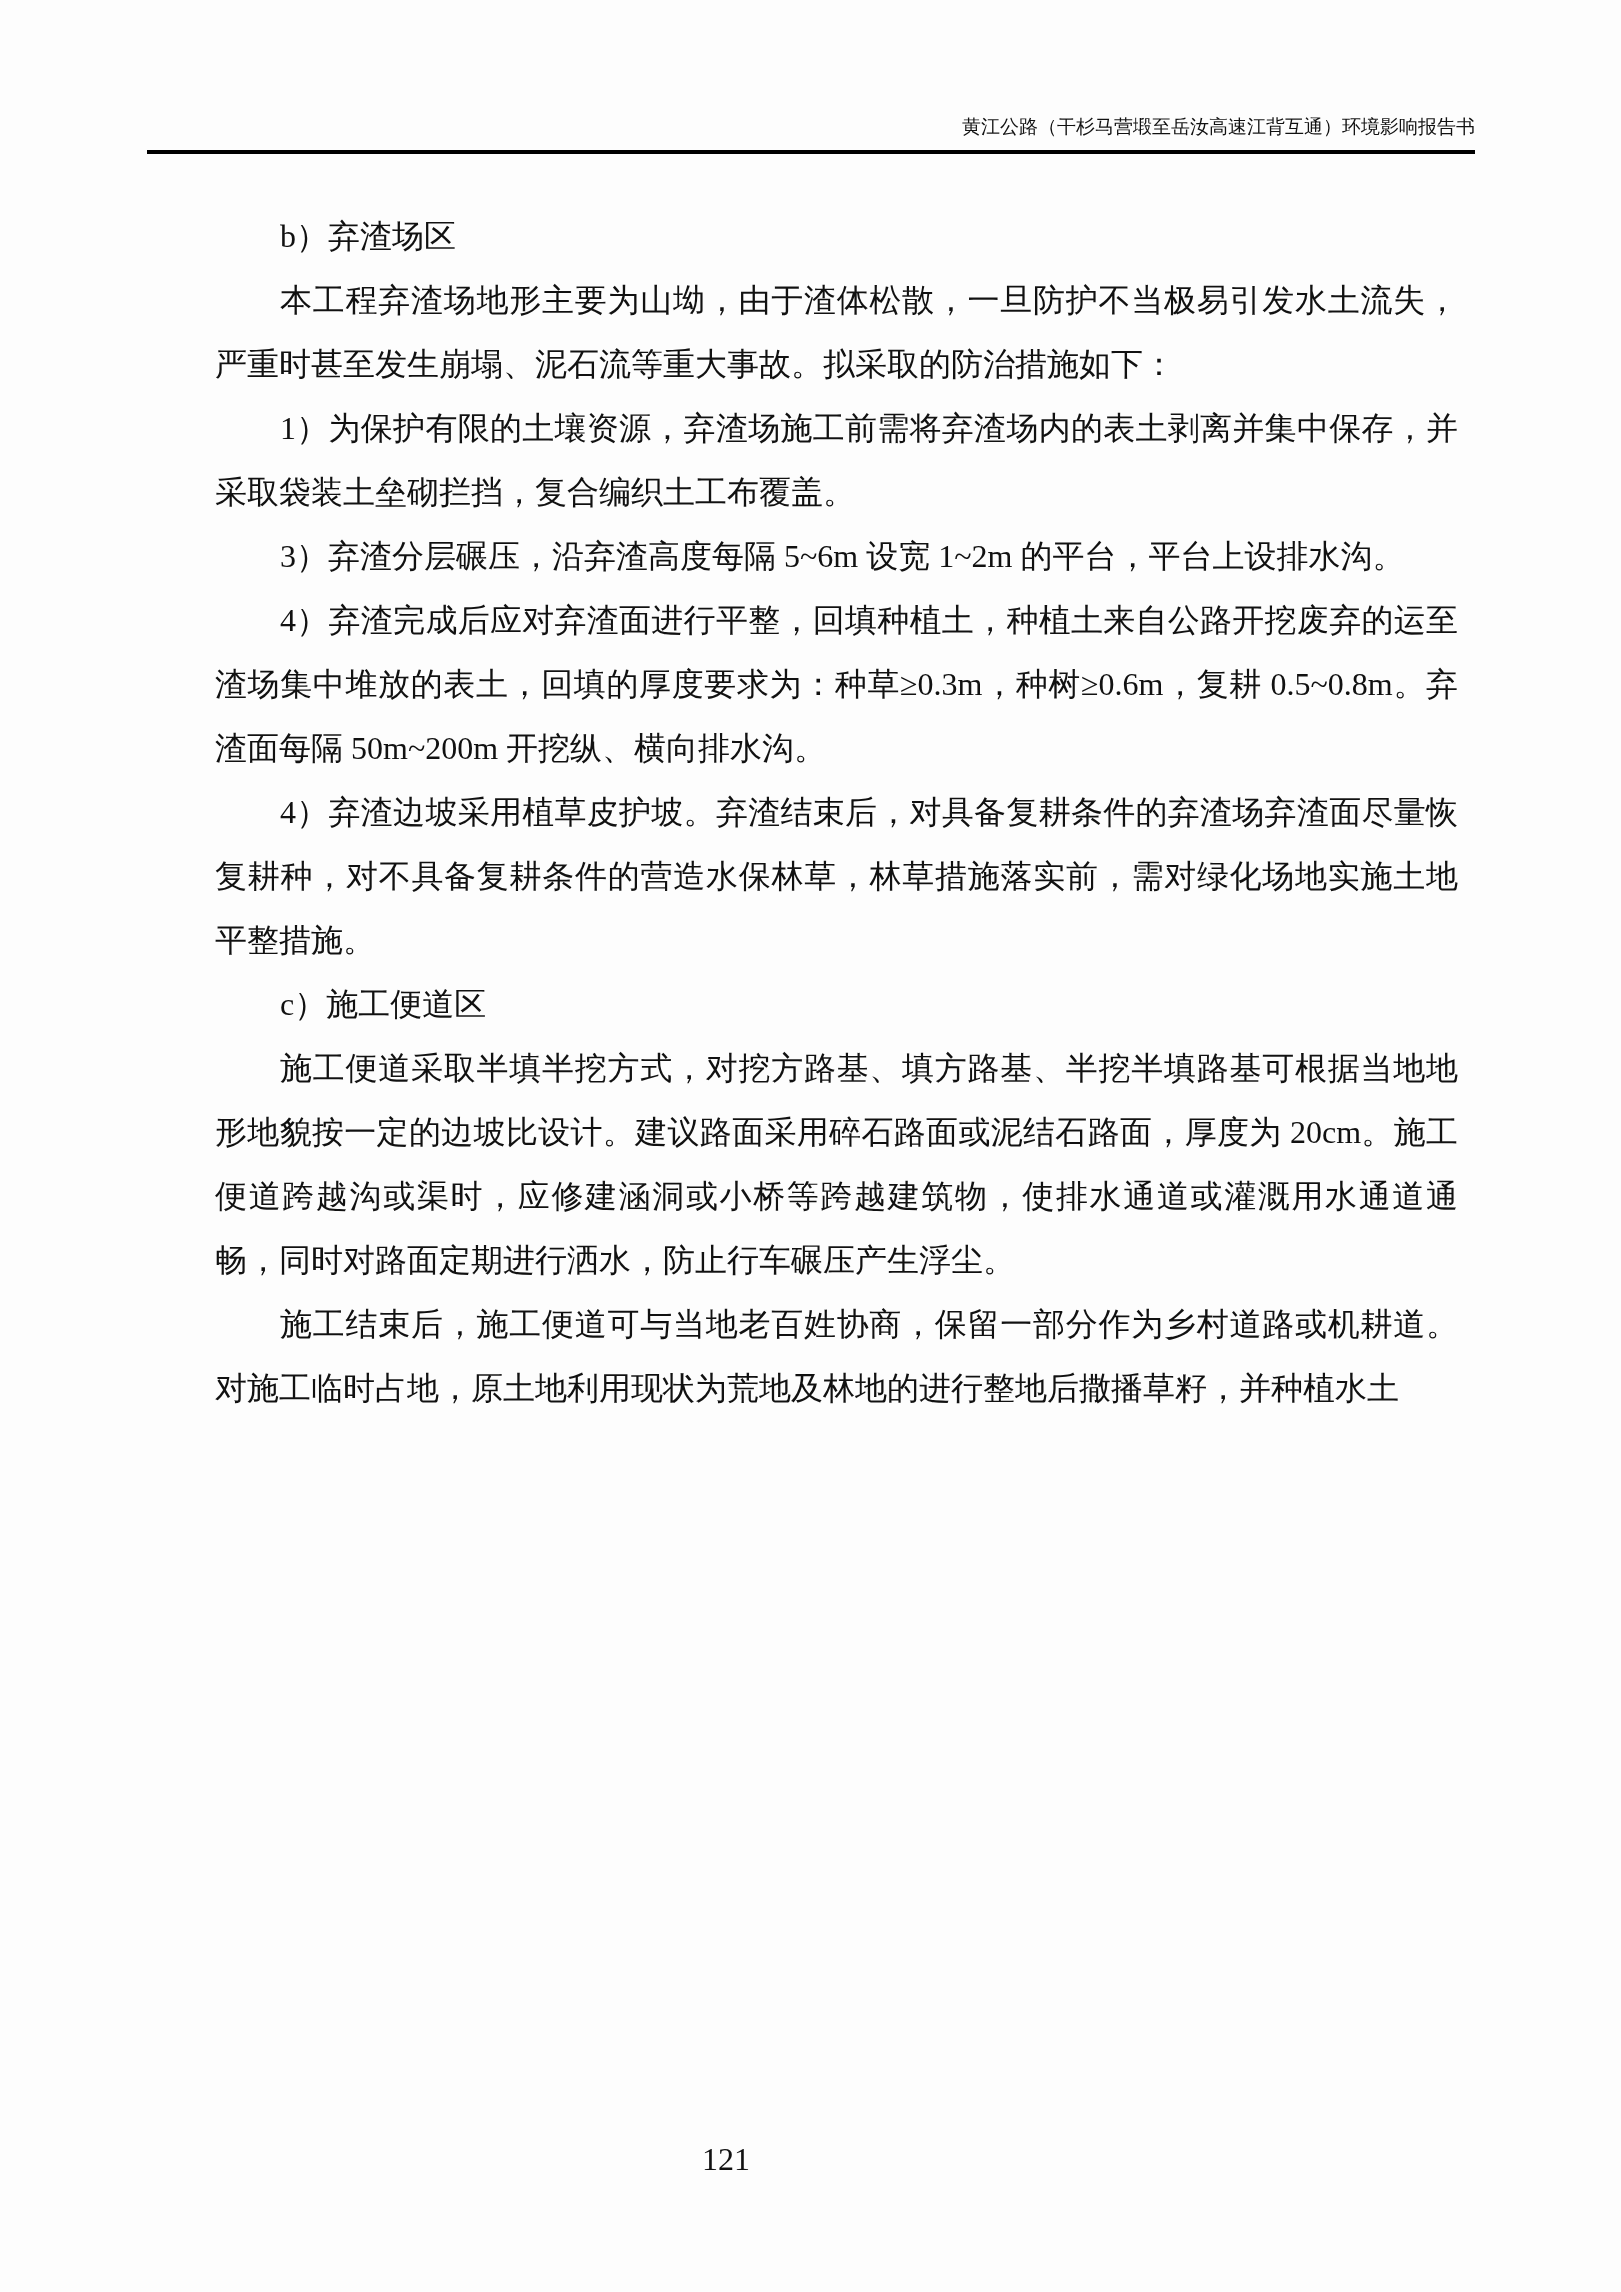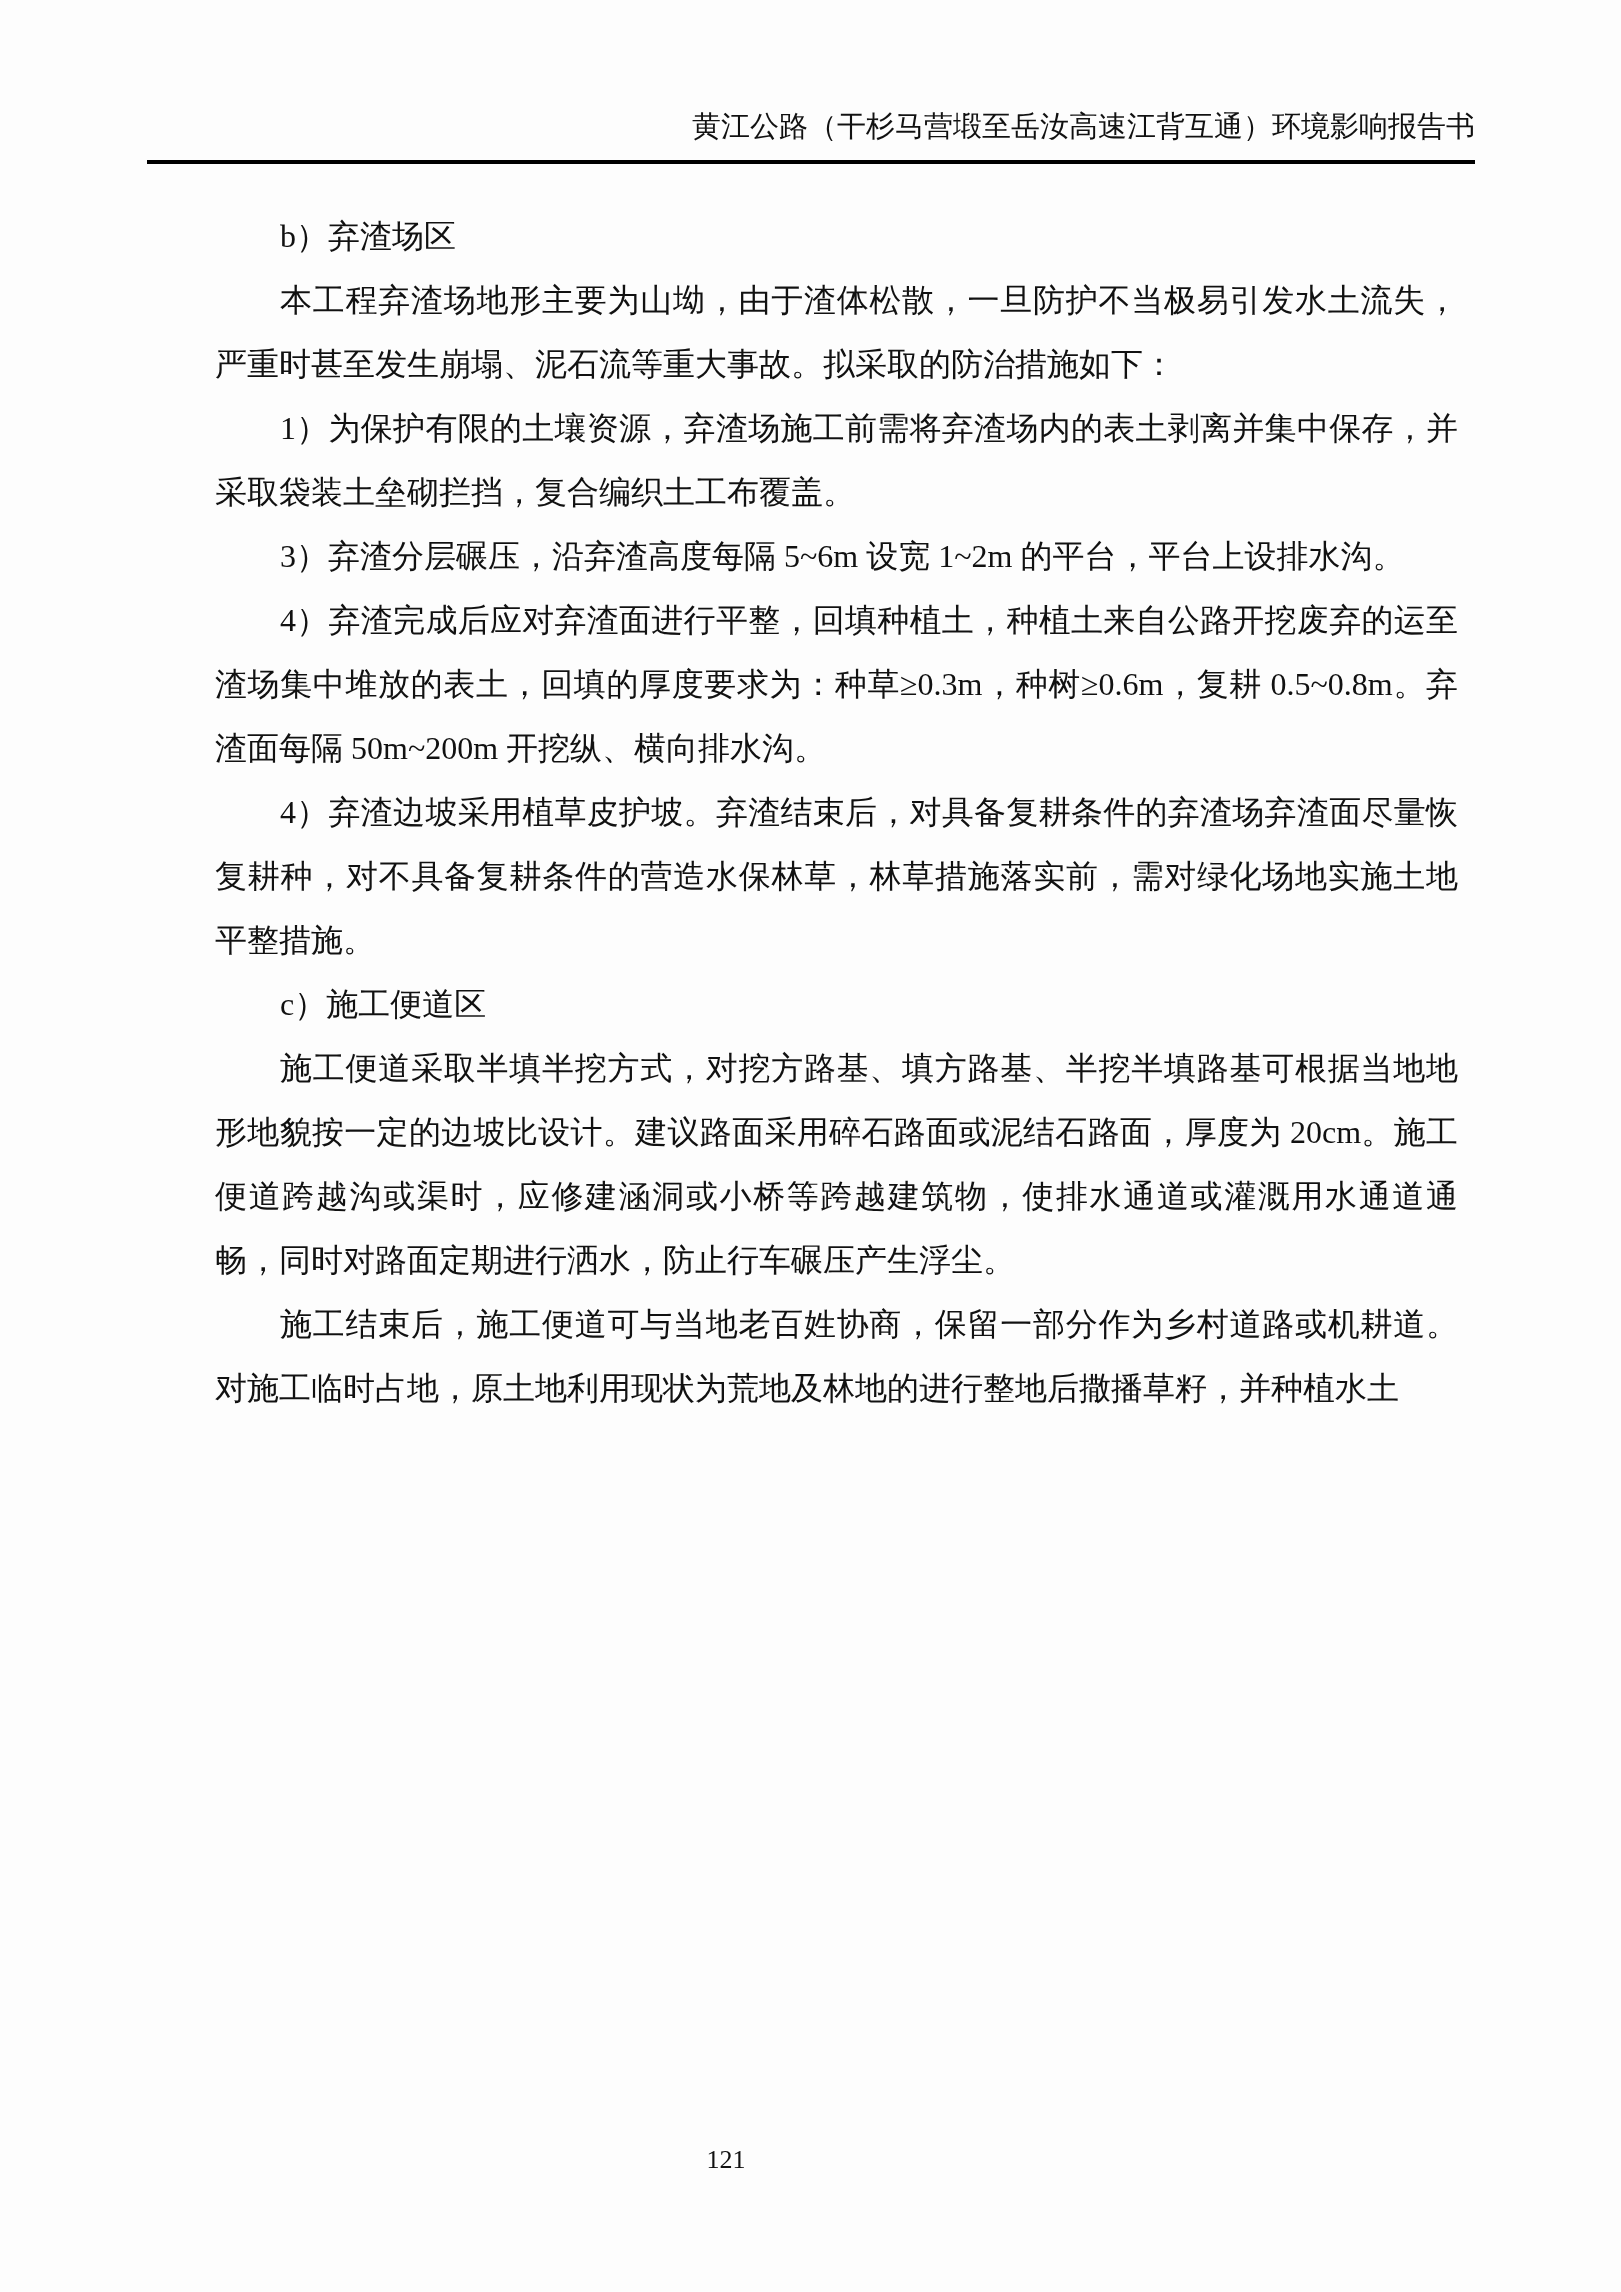--- a/index.html
+++ b/index.html
@@ -15,23 +15,23 @@
     font-family: "Liberation Serif", "DejaVu Serif", serif;
     color: #111111;
     overflow: hidden;
   }
   .doc-header {
     position: absolute;
     top: 110px;
     left: 147px;
     width: 1328px;
     text-align: right;
-    font-size: 29px;
+    font-size: 19px;
     line-height: 33px;
-    padding-bottom: 17px;
+    padding-bottom: 7px;
     border-bottom: 4.9px solid #000000;
   }
   .doc-body {
     position: absolute;
     top: 204px;
     left: 215px;
     width: 1243px;
   }
   .doc-body p {
     margin: 0;
@@ -40,21 +40,21 @@
     text-align: justify;
     text-indent: 65px;
     word-break: break-all;
   }
   .doc-footer {
     position: absolute;
     top: 2145px;
     left: 0;
     width: 1452px;
     text-align: center;
-    font-size: 26px;
+    font-size: 32px;
     line-height: 29px;
   }
 </style>
 </head>
 <body>
 
 <div class="page">
 
   <div class="doc-header">
     <span>黄江公路（干杉马营塅至岳汝高速江背互通）环境影响报告书</span>

